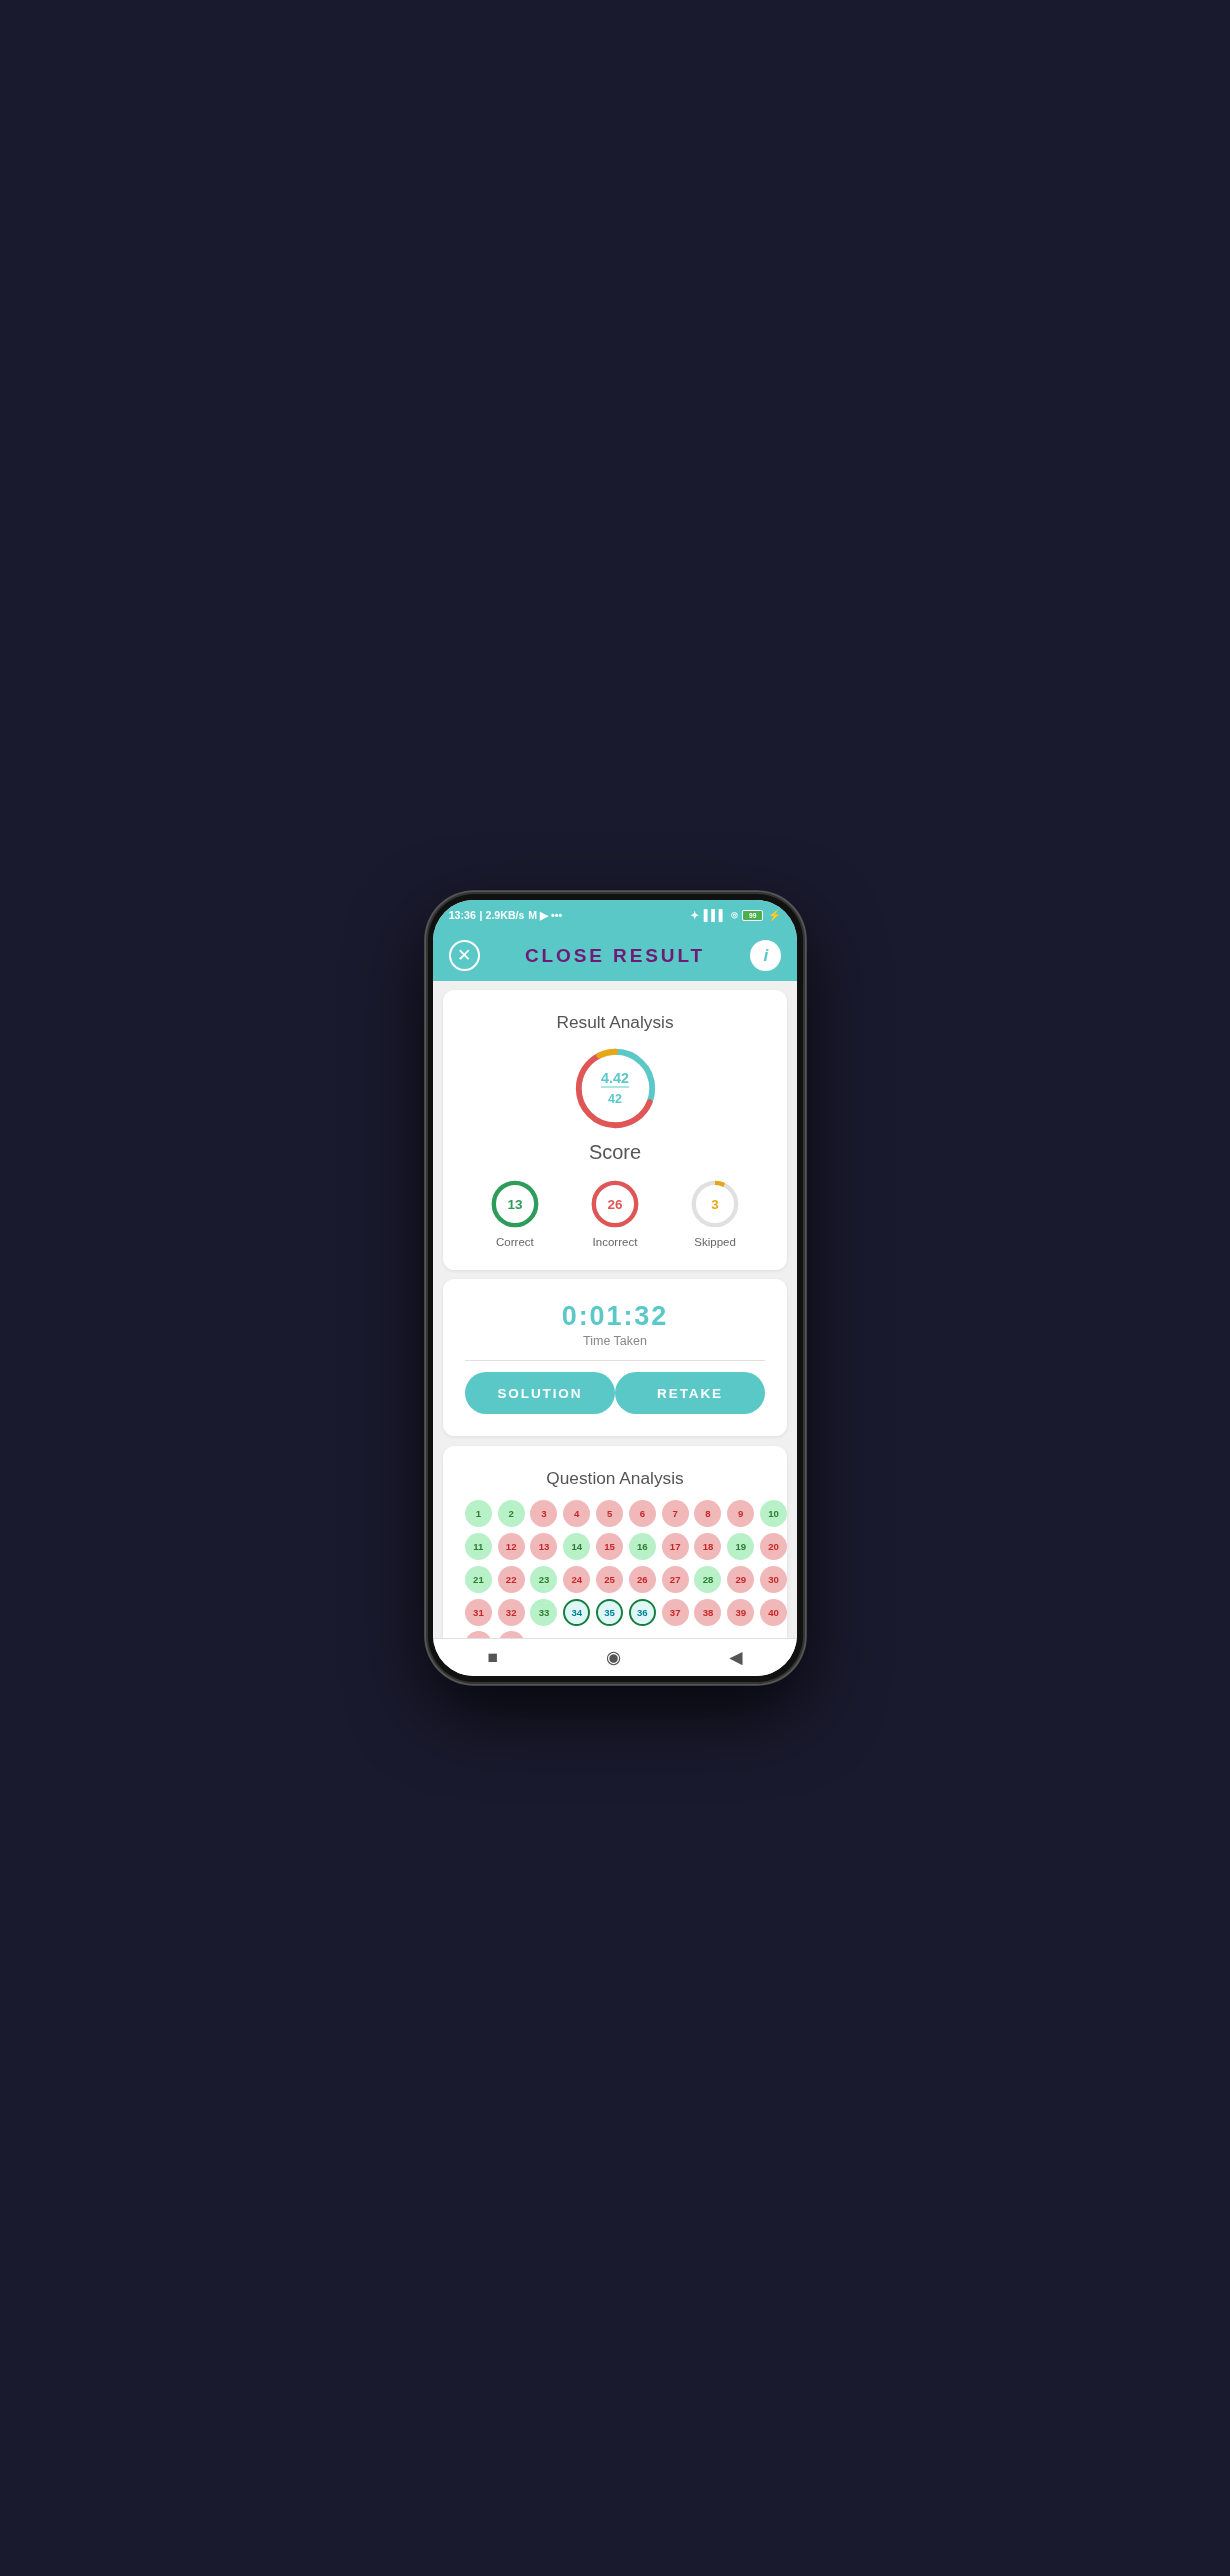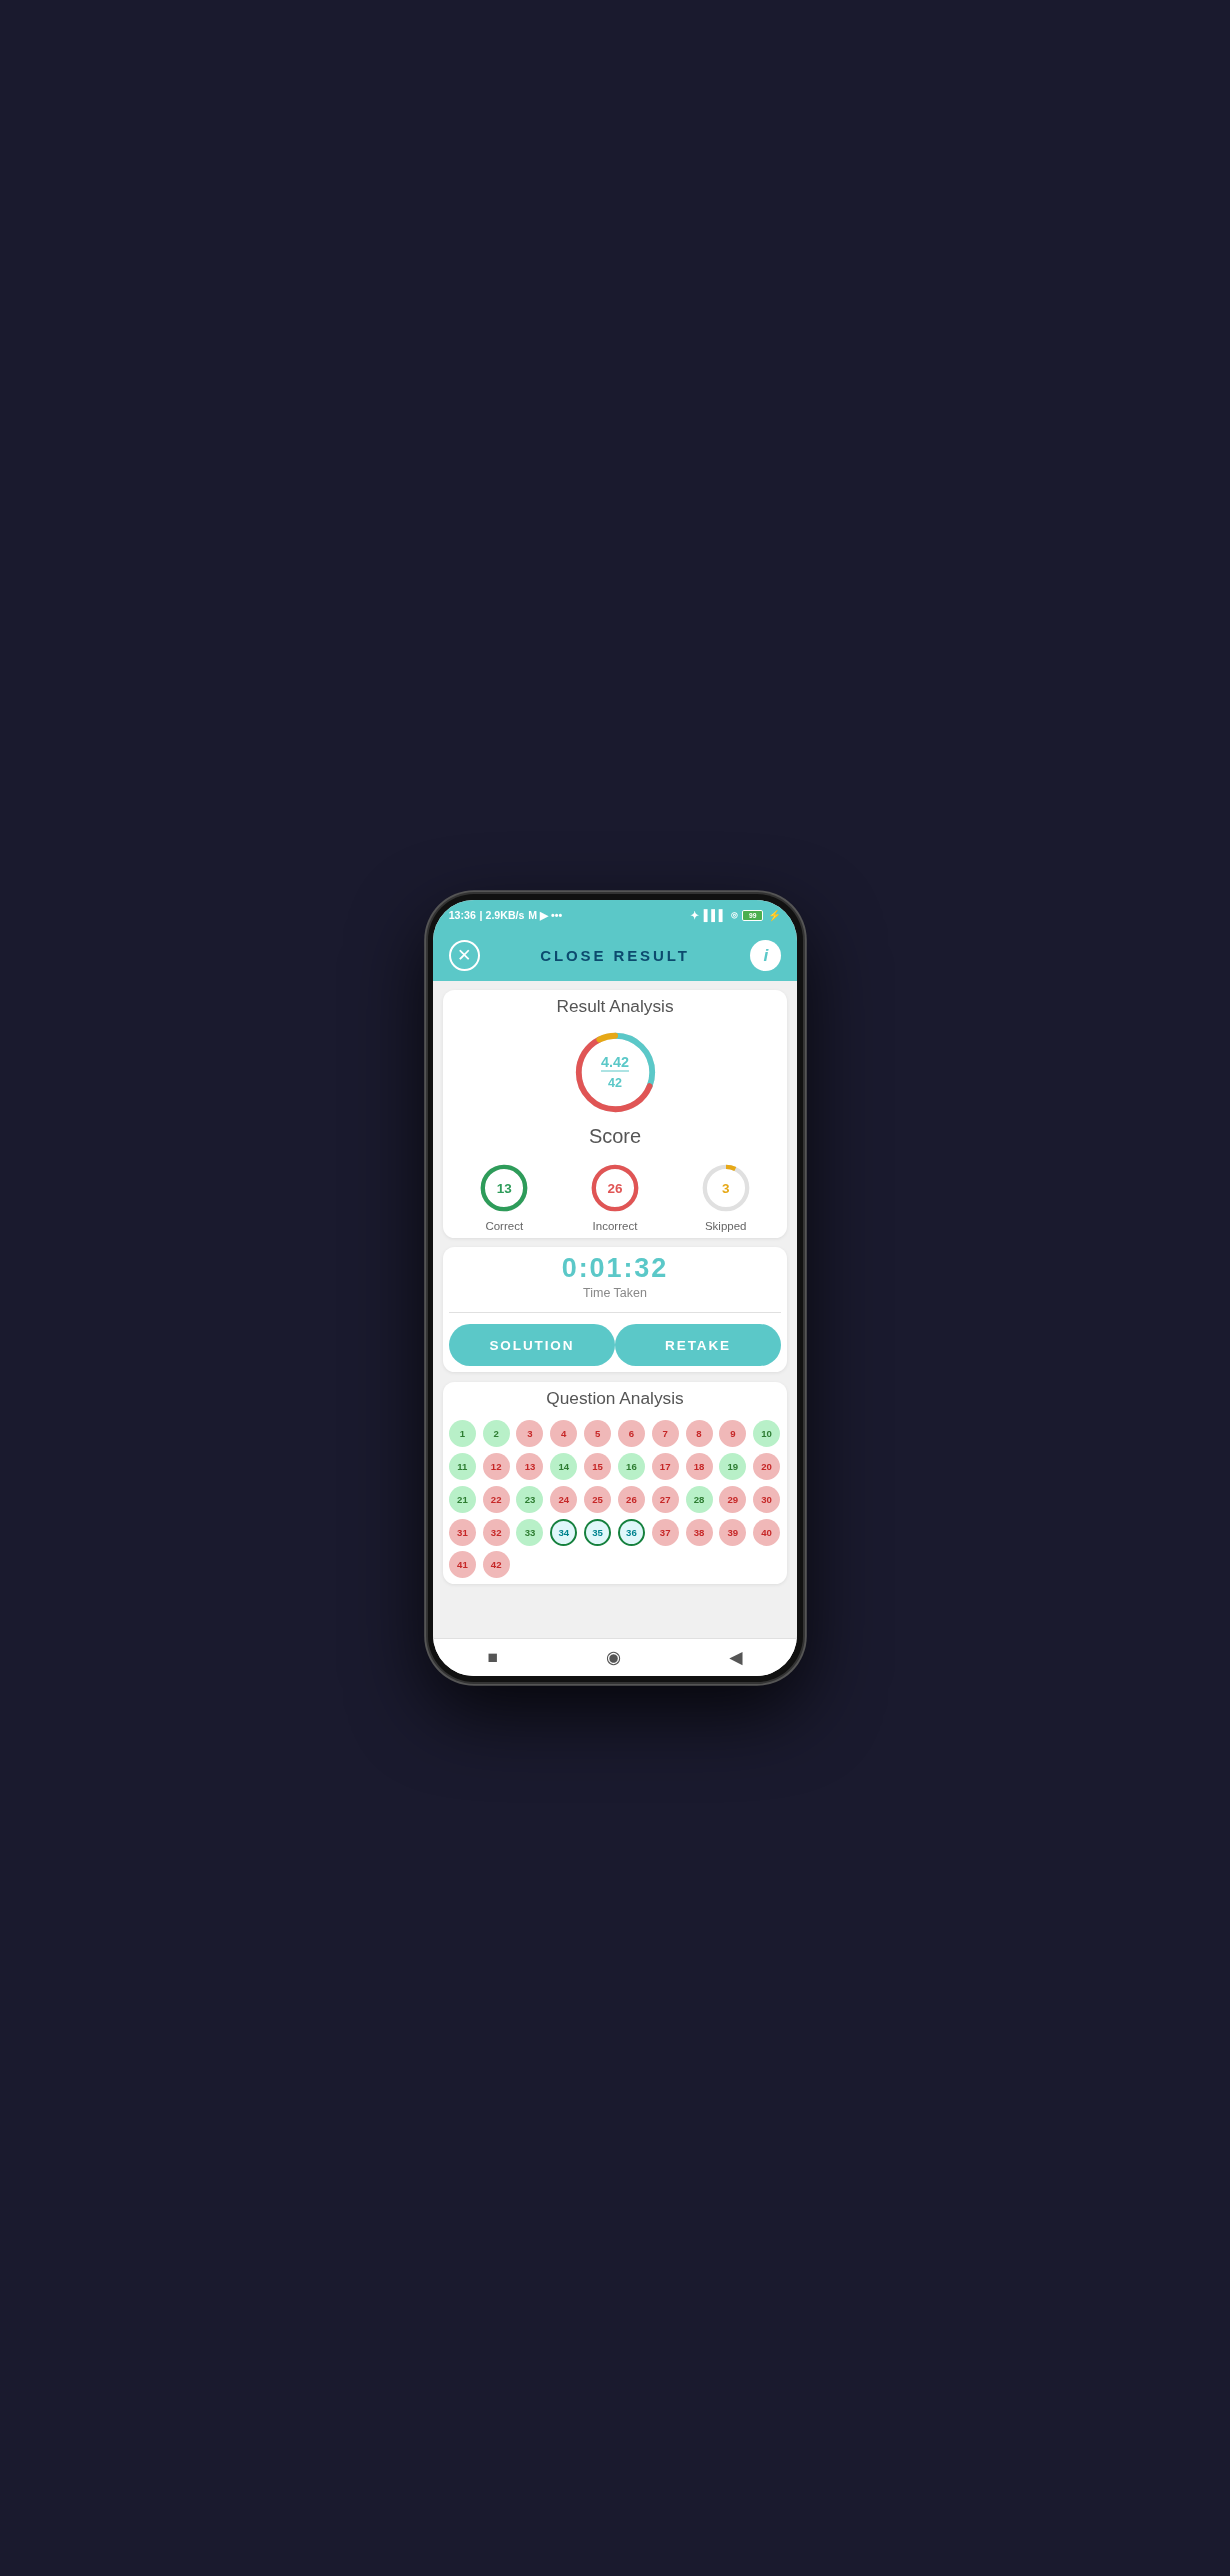--- a/index.html
+++ b/index.html
@@ -66,22 +66,22 @@
     
     .top-nav {
       background: #5bc8c8;
       height: 50px;
       display: flex;
       align-items: center;
       justify-content: space-between;
       padding: 0 15.4px;
     }
     .nav-title {
-      color: #0c4a6e;
-      font-size: 15px;
+      color: #701a75;
+      font-size: 19px;
       font-weight: 700;
       letter-spacing: 2.9px;
       text-transform: uppercase;
     }
     .close-btn {
       width: 31px;
       height: 31px;
       border-radius: 50%;
       border: 2.4px solid white;
       display: flex;
@@ -115,21 +115,21 @@
       display: flex;
       flex-direction: column;
       gap: 9.6px;
     }
     .main-content::-webkit-scrollbar { display: none; }
 
     
     .card {
       background: white;
       border-radius: 11.5px;
-      padding: 6px;
+      padding: 22px;
       box-shadow: 0 1px 3.8px rgba(0,0,0,0.08);
     }
 
     .card-title {
       text-align: center;
       font-size: 17.3px;
       color: #555;
       font-weight: 500;
       margin-bottom: 11.5px;
     }

